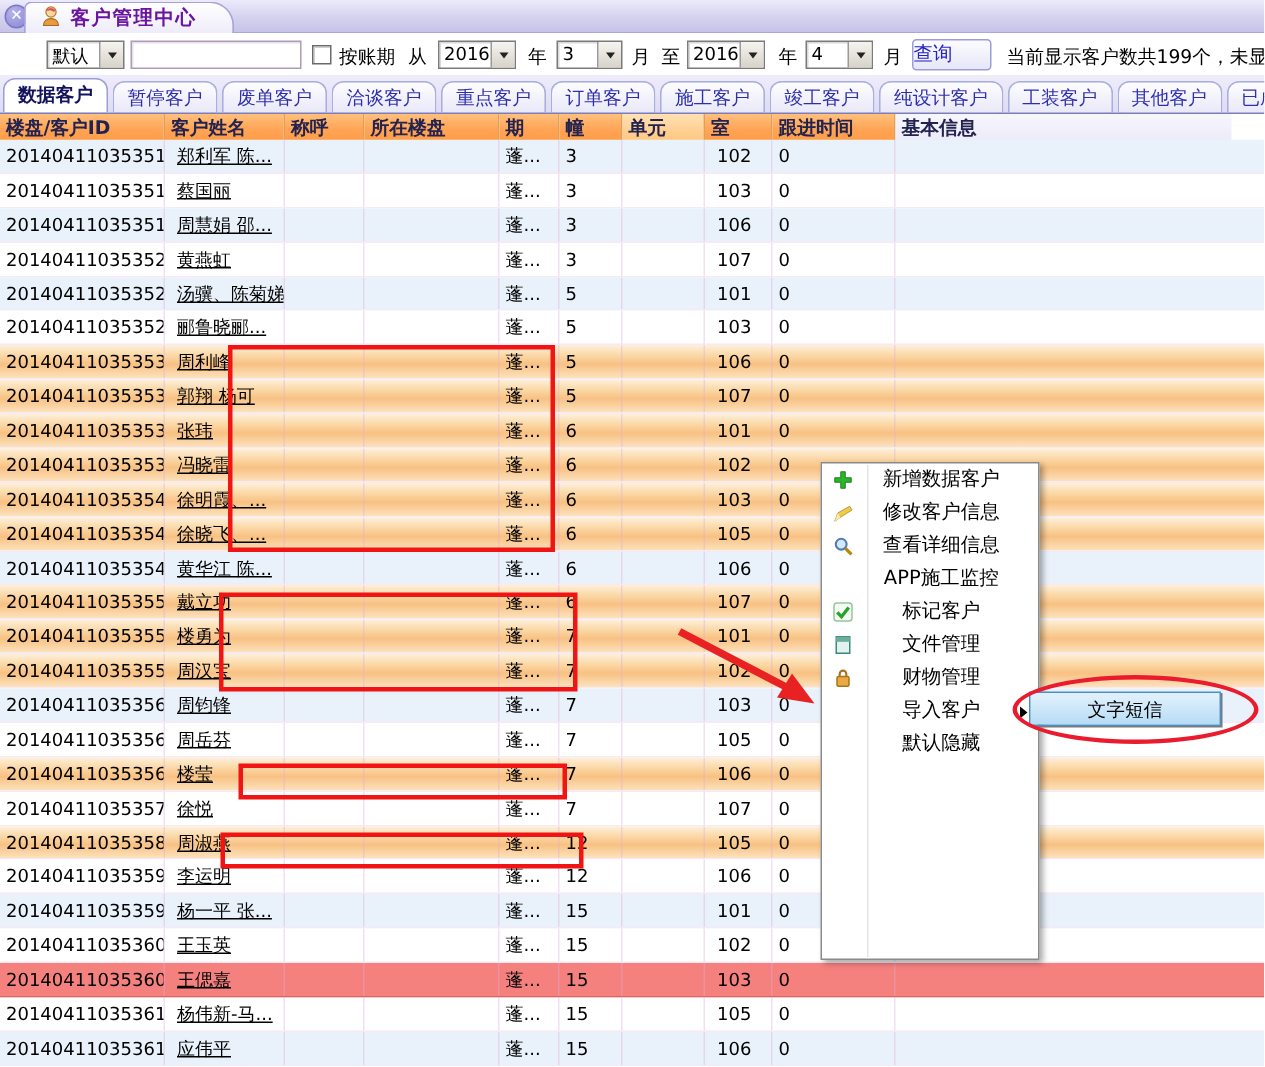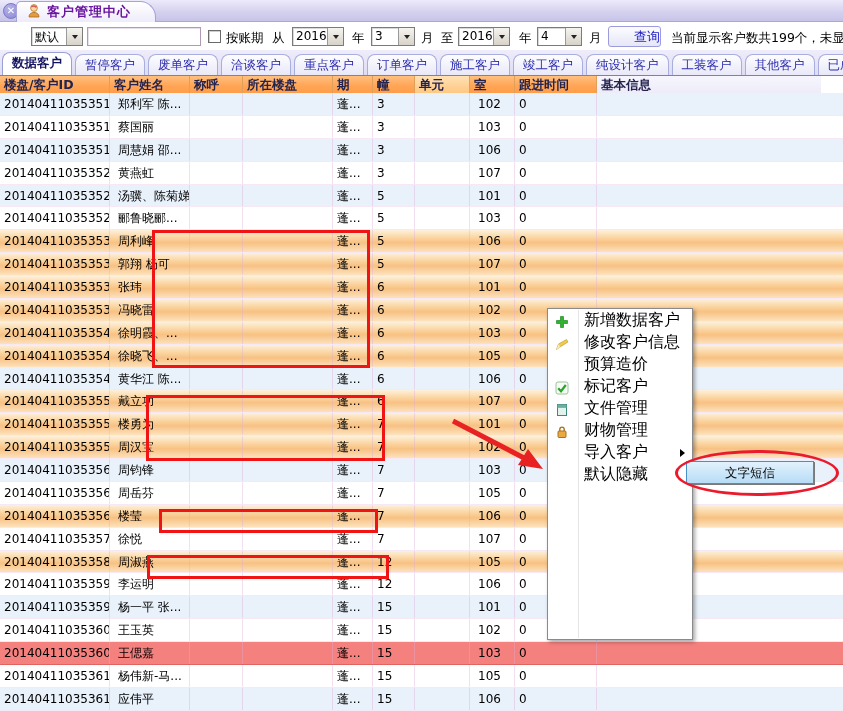--- a/index.html
+++ b/index.html
@@ -29,21 +29,21 @@
   .combo .dbtn { width:16px; background:linear-gradient(180deg,#f6f4ef,#d7d3c9);
     border-left:1px solid #9a9a9a; display:flex; align-items:center; justify-content:center; cursor:pointer; }
   .combo .dbtn::after { content:""; width:0; height:0; border-left:3.5px solid transparent;
     border-right:3.5px solid transparent; border-top:4.5px solid #222; }
   .tb-input { position:absolute; top:5px; height:19px; background:#fff;
     border:1px solid #b09ab8; box-shadow:inset 1px 1px 0 #e8e0ea; font-size:12px; padding:0 3px; }
   .cbx { position:absolute; top:8px; width:13px; height:13px; background:#fff; border:1px solid #6a6a6a;
     box-shadow:inset 1px 1px 0 #cfcfcf; cursor:pointer; }
   .query-btn { position:absolute; left:608px; top:4px; width:53px; height:21px;
     background:linear-gradient(180deg,#fcfcff,#e6e6f8); border:1px solid #9c9cdd; border-radius:3px;
-    color:#2323c8; font-size:13px; text-align:right; line-height:19px; cursor:pointer; }
+    color:#2323c8; font-size:13px; text-align:left; line-height:19px; cursor:pointer; }
   .status-text { position:absolute; left:671px; top:8px; width:172px; overflow:hidden;
     white-space:nowrap; font-size:12.5px; color:#000; }
 
   
   .tabstrip { position:absolute; left:0; top:50px; width:843px; height:25px;
     background:linear-gradient(180deg,#efedfb,#dedbf3); display:flex; align-items:flex-end; padding-left:2px; }
   .tab { height:21px; margin-right:3px; padding:0 9px; border:1px solid #a8aede; border-bottom:none;
     border-radius:8px 8px 0 0; background:linear-gradient(180deg,#fdfdff,#e9e8f8);
     font-size:12.5px; color:#2f2fae; line-height:20px; white-space:nowrap; cursor:pointer; }
   .tab.active { height:23px; background:#fff; color:#14145e; font-weight:bold; border-color:#9a9fd6; }
@@ -56,30 +56,30 @@
     padding:1px 0 0 4px; overflow:hidden; white-space:nowrap; cursor:pointer; }
   .hcell.hl { background:linear-gradient(180deg,#ffe2b5 0%,#ffd094 60%,#fec77f 100%); }
   .hcell.pale { background:linear-gradient(180deg,#f7f5fd,#edebf8); border-right:none; }
   .grid-body { position:absolute; left:0; top:93px; width:843px; height:618px; overflow:hidden; }
   .row { display:flex; height:22.89px; background:#fff; border-bottom:1px solid #f6e9f5; cursor:pointer; }
   .row.alt { background:#e9f2fb; }
   .row.orange { background:linear-gradient(180deg,#fdf0dc 0%,#fbd9a8 30%,#f8c183 58%,#fce2bd 100%); }
   .row.red { background:#f5817f; border-bottom:1px solid #df6462; }
   .cell { height:100%; border-right:1px solid rgba(222,170,216,0.38); font-size:12px;
     line-height:22.5px; padding-left:4px; overflow:hidden; white-space:nowrap; }
-  .cell.name { padding-left:8px; }
+  .cell.name { padding-left:8px;text-decoration:underline; }
   .cell.room { padding-left:8px; }
   .cell.last { border-right:none; }
 
   
   .cmenu { position:absolute; left:547px; top:308px; width:146px; height:332px; background:#fff;
     border:1px solid #8a8a8a; box-shadow:2px 2px 4px rgba(0,0,0,0.35); z-index:30; }
   .menu-gutter { position:absolute; left:30px; top:1px; bottom:1px; width:1px; background:#e4e4e4; }
-  .mitem { position:relative; height:22px; line-height:22px; font-size:16px; color:#000;
-    padding-left:36px; white-space:nowrap; cursor:pointer; z-index:1; }
+  .mitem { position:relative; height:22px; line-height:22px; font-size:13px; color:#000;
+    padding-left:15px; white-space:nowrap; cursor:pointer; z-index:1;text-align:center; }
   .mitem .micon { position:absolute; left:7px; top:4px; width:14px; height:14px; }
   .mitem .marrow { position:absolute; right:7px; top:8px; width:0; height:0;
     border-top:4px solid transparent; border-bottom:4px solid transparent; border-left:5px solid #000; }
   .mitem.sel { background:linear-gradient(180deg,#d9ecfb,#b3daf4); border:1px solid #5f9fd8;
     line-height:20px; }
   .mitem.sel .marrow { top:7px; }
 
   
   .submenu { position:absolute; left:686px; top:461px; width:128px; height:23px;
     background:linear-gradient(180deg,#e3f2fd 0%,#b6dcf5 100%); border:1px solid #4a90c8;
@@ -498,21 +498,25 @@
 
   <div class="cmenu" id="cmenu">
     <div class="menu-gutter"></div>
   <div class="mitem"><span class="micon"><svg viewBox="0 0 14 14" width="14" height="14">
             <path d="M5.5 1.5h3v4h4v3h-4v4h-3v-4h-4v-3h4z" fill="#2cb52c" stroke="#0f7a0f" stroke-width="0.6"></path>
           </svg></span><span>新增数据客户</span></div>
       <div class="mitem"><span class="micon"><svg viewBox="0 0 14 14" width="14" height="14">
             <path d="M1.5 12.5l2-5.5 8-4.5 1.5 2.5-8 5z" fill="#eecb4a" stroke="#b8922a" stroke-width="0.6"></path>
             <path d="M1.5 12.5l2-5.5 1.8 3z" fill="#f8e9b0"></path>
           </svg></span><span>修改客户信息</span></div>
-      <div class="mitem"><span>预算造价</span></div>
+      <div class="mitem"><span class="micon"><svg viewBox="0 0 14 14" width="14" height="14">
+            <circle cx="5.8" cy="5.8" r="3.6" fill="#d6e8f8" stroke="#4d7fb5" stroke-width="1.4"></circle>
+            <line x1="8.6" y1="8.6" x2="12.6" y2="12.6" stroke="#b8860b" stroke-width="2.2"></line>
+          </svg></span><span>查看详细信息</span></div>
+      <div class="mitem"><span>APP施工监控</span></div>
       <div class="mitem"><span class="micon"><svg viewBox="0 0 14 14" width="14" height="14">
             <rect x="1" y="1" width="12" height="12" rx="2" fill="#f4fbf4" stroke="#9cc29c"></rect>
             <path d="M3.2 7.2l2.8 3 4.8-6.2" stroke="#28a428" stroke-width="2.2" fill="none"></path>
           </svg></span><span>标记客户</span></div>
       <div class="mitem"><span class="micon"><svg viewBox="0 0 14 14" width="14" height="14">
             <rect x="2.5" y="1.5" width="9" height="11" fill="#e2f2ec" stroke="#3a8a7a"></rect>
             <rect x="2.5" y="1.5" width="9" height="3.4" fill="#6fae9f"></rect>
           </svg></span><span>文件管理</span></div>
       <div class="mitem"><span class="micon"><svg viewBox="0 0 14 14" width="14" height="14">
             <rect x="3" y="6" width="8" height="6.5" rx="1" fill="#eba943" stroke="#a8731d"></rect>

